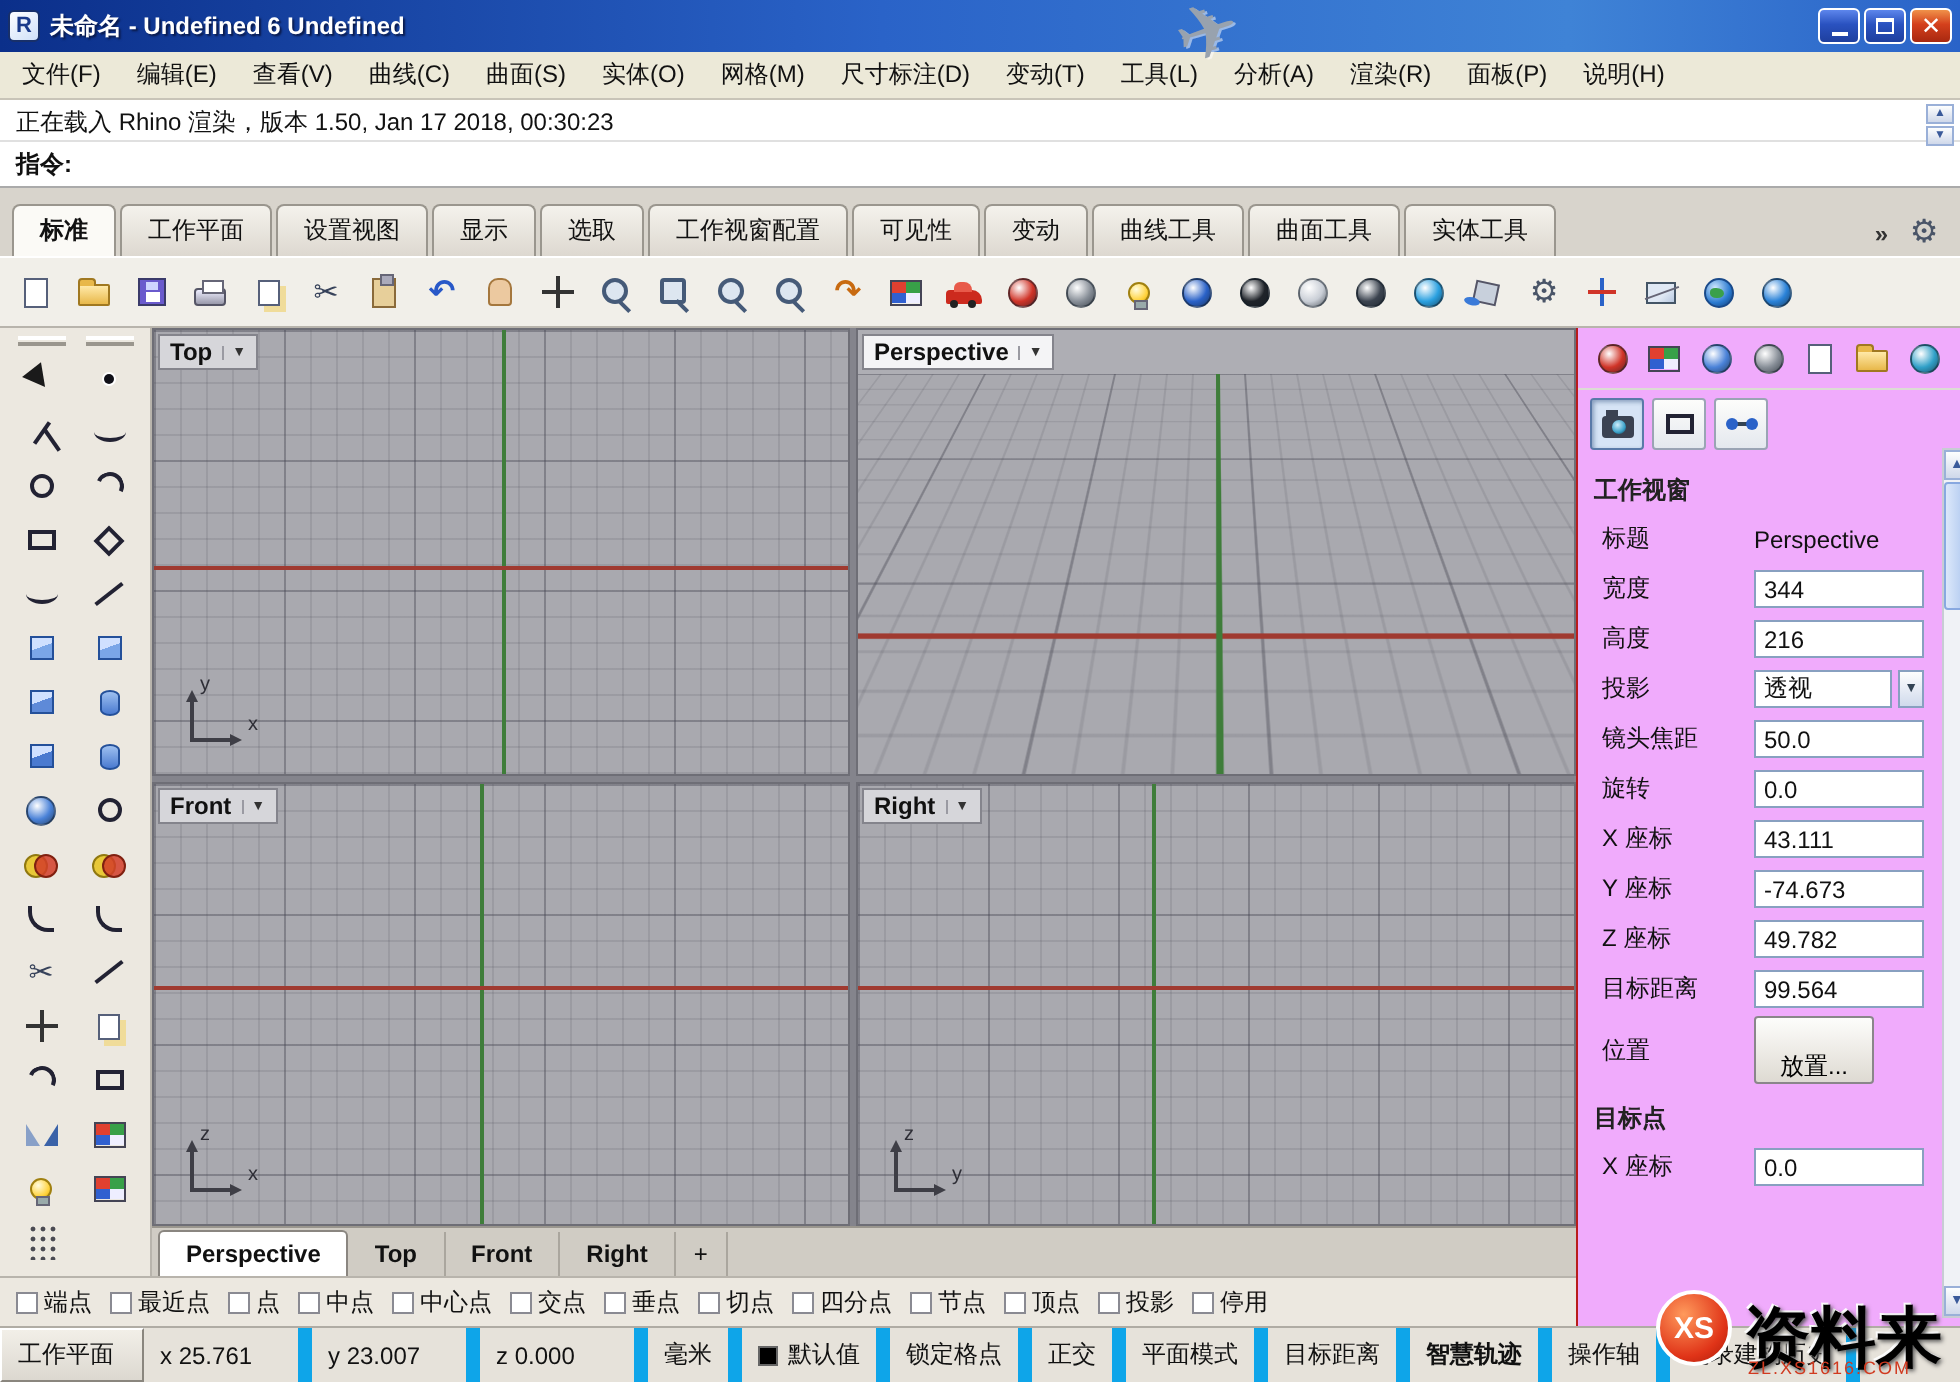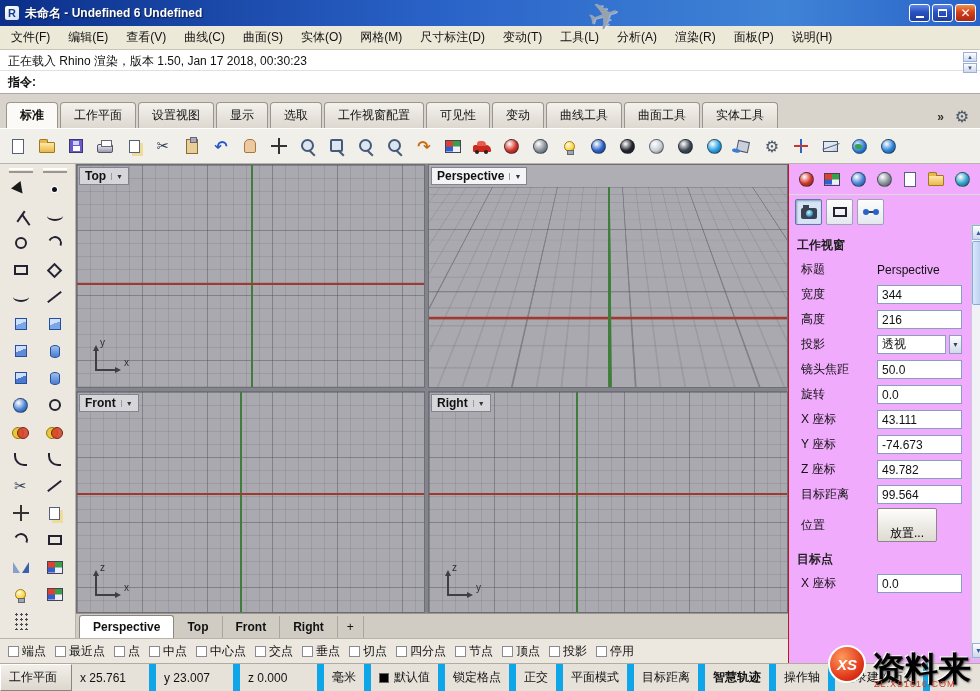--- a/index.html
+++ b/index.html
@@ -117,21 +117,21 @@
   .sb .dn{bottom:0}
   .sb .thumb{position:absolute;left:0;right:0;top:16px;height:64px;background:linear-gradient(90deg,#dce8fa,#aac4ee);
      border:1px solid #88a8e0;border-radius:2px}
   
   .wm-plane{position:absolute;left:588px;top:-6px;z-index:9;color:#98a2ae;font-size:38px;
             transform:rotate(-18deg);text-shadow:1px 1px 0 rgba(255,255,255,.5);pointer-events:none}
   .wm-plane::before{content:"\2708"}
   .wm-logo{position:absolute;right:2px;bottom:2px;z-index:9;width:150px;height:48px;pointer-events:none}
   .wm-circle{position:absolute;left:0;top:4px;width:38px;height:38px;border-radius:50%;
      background:radial-gradient(circle at 35% 30%,#ff9a5c,#e03418 65%,#a81a08);border:2px solid #fff;
-     color:#fff;font-weight:bold;font-style:italic;font-size:15px;display:flex;align-items:center;justify-content:center}
+     color:#fff;font-weight:bold;font-size:15px;display:flex;align-items:center;justify-content:center}
   .wm-brand{position:absolute;left:44px;top:6px;font-size:33px;font-weight:bold;color:#000000;
      text-shadow:1px 1px 2px #555, -1px -1px 0 #fff;white-space:nowrap}
   .wm-site{position:absolute;left:46px;bottom:0;font-size:9px;color:#d03a20;letter-spacing:1px;font-weight:normal}
   
   .g{position:relative;display:block}
   .g-page{width:12px;height:15px;background:#fff;border:1px solid #56607a}
   .g-pages{width:11px;height:13px;background:#fff;border:1px solid #56607a;box-shadow:3px 3px 0 0 #f0dc9a}
   .g-folder{width:16px;height:11px;background:linear-gradient(#ffe9a8,#e8b84a);border:1px solid #a07820;border-radius:1px;margin-top:3px}
   .g-folder::before{content:"";position:absolute;top:-4px;left:-1px;width:7px;height:3px;background:#e8b84a;border:1px solid #a07820;border-bottom:none;border-radius:2px 2px 0 0}
   .g-floppy{width:14px;height:14px;background:#6a5acd;border:1px solid #3a3a6a}

